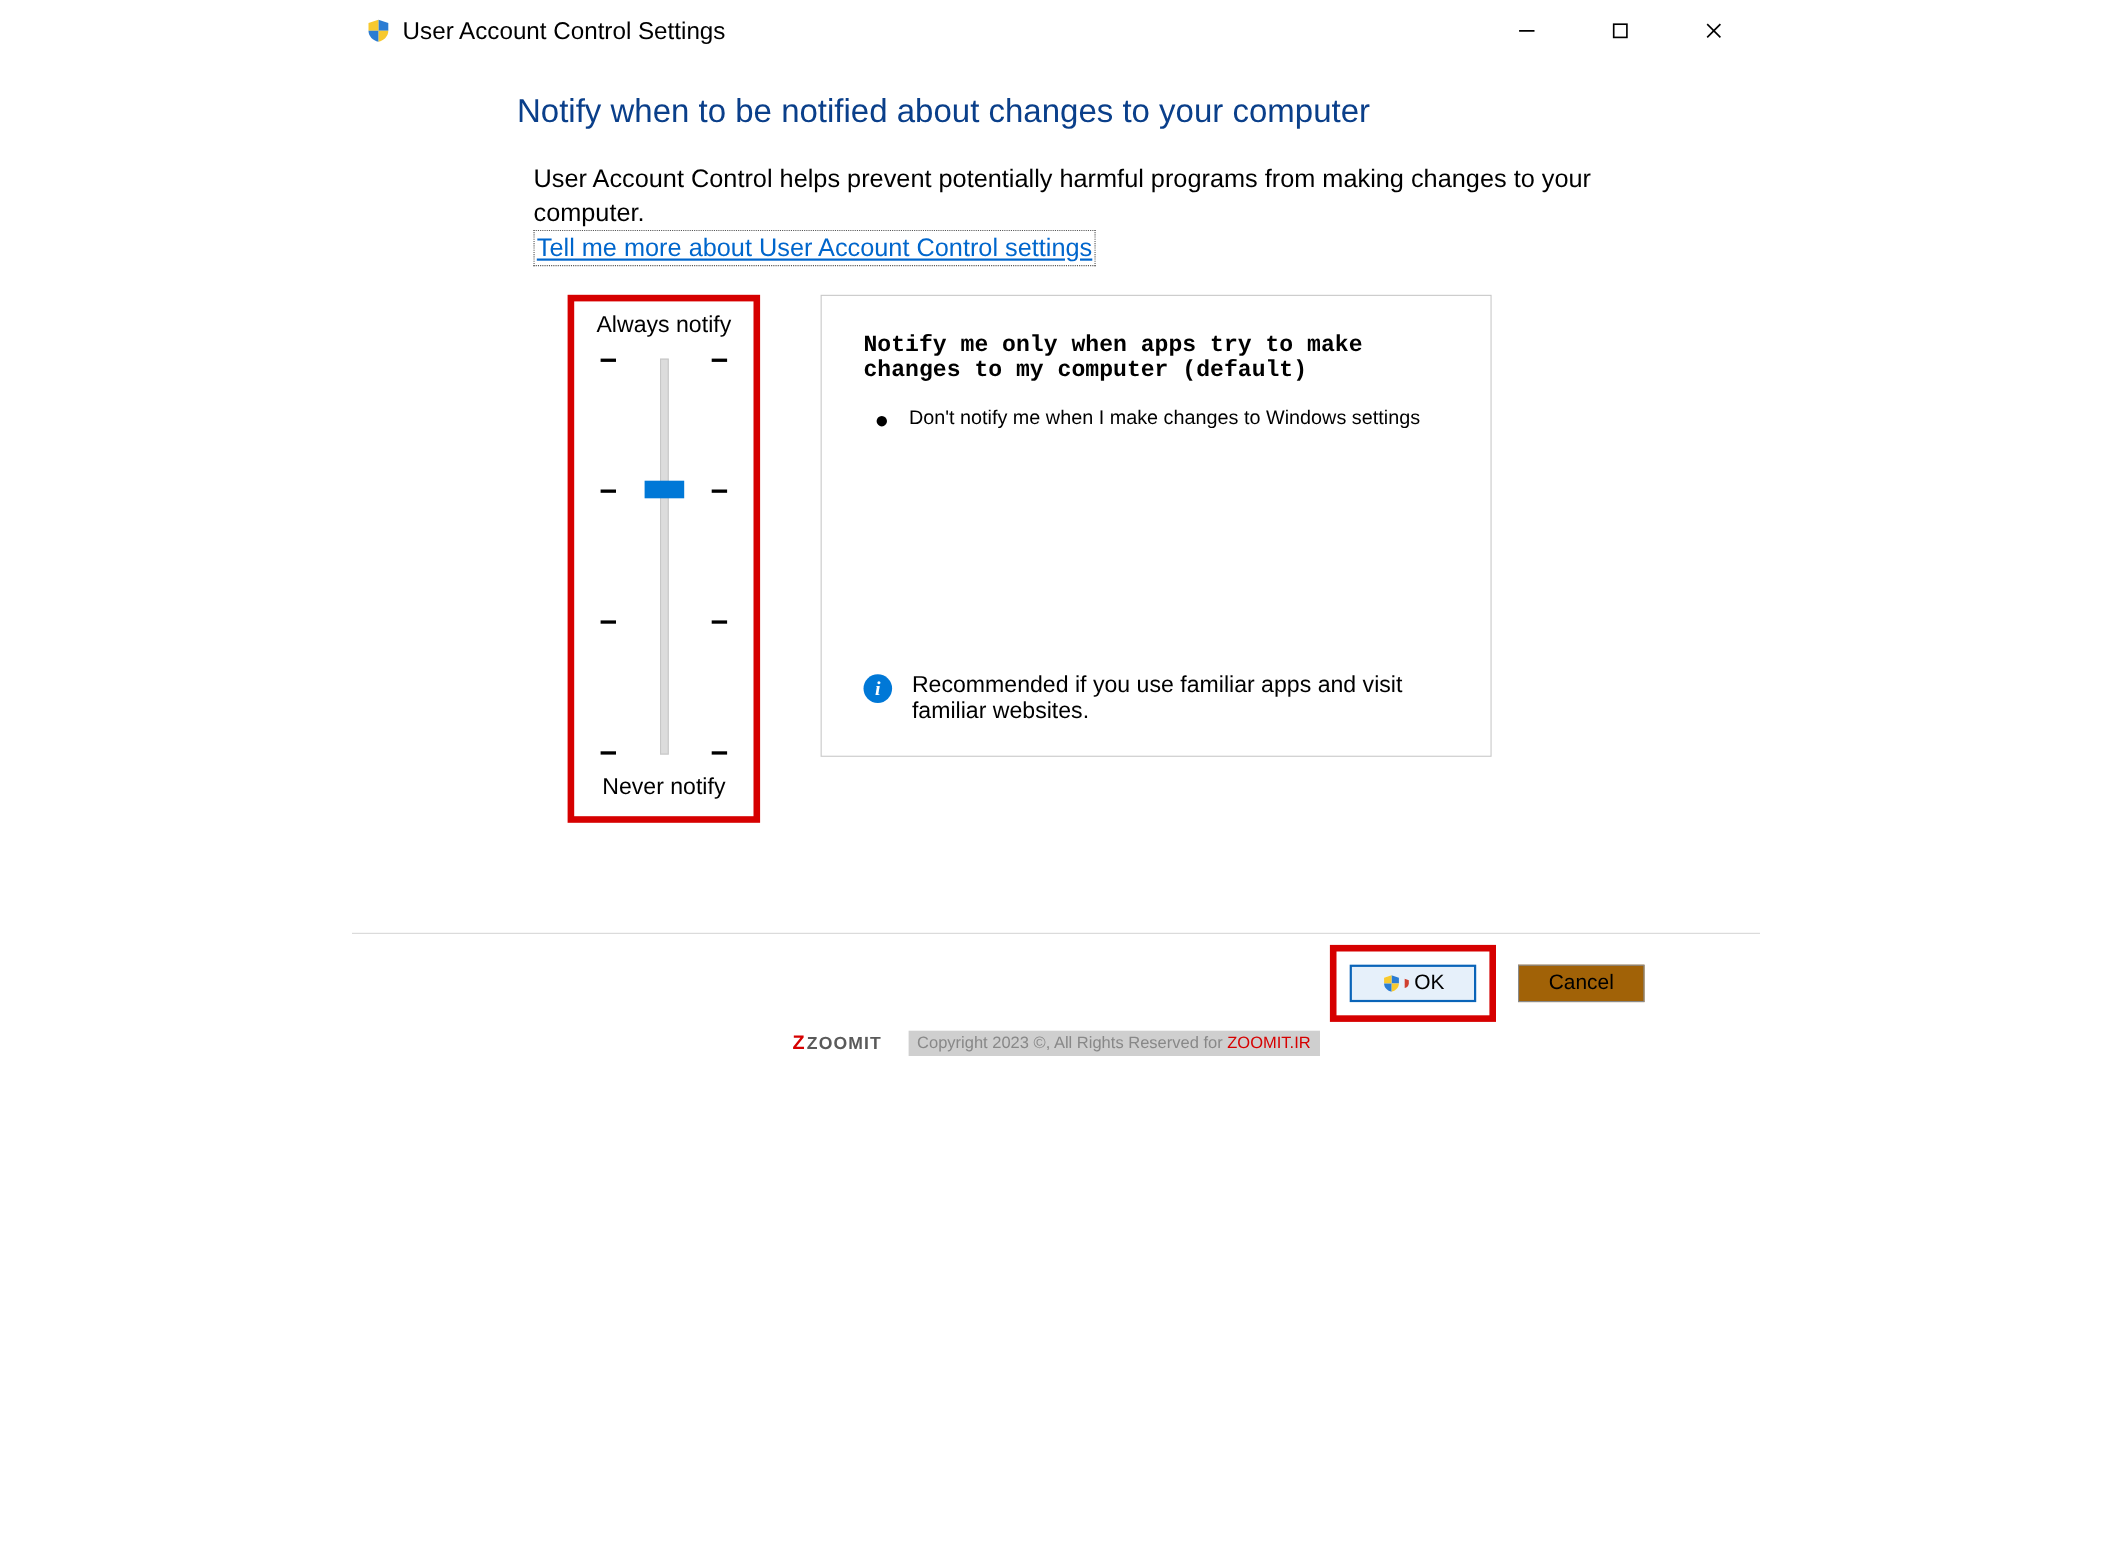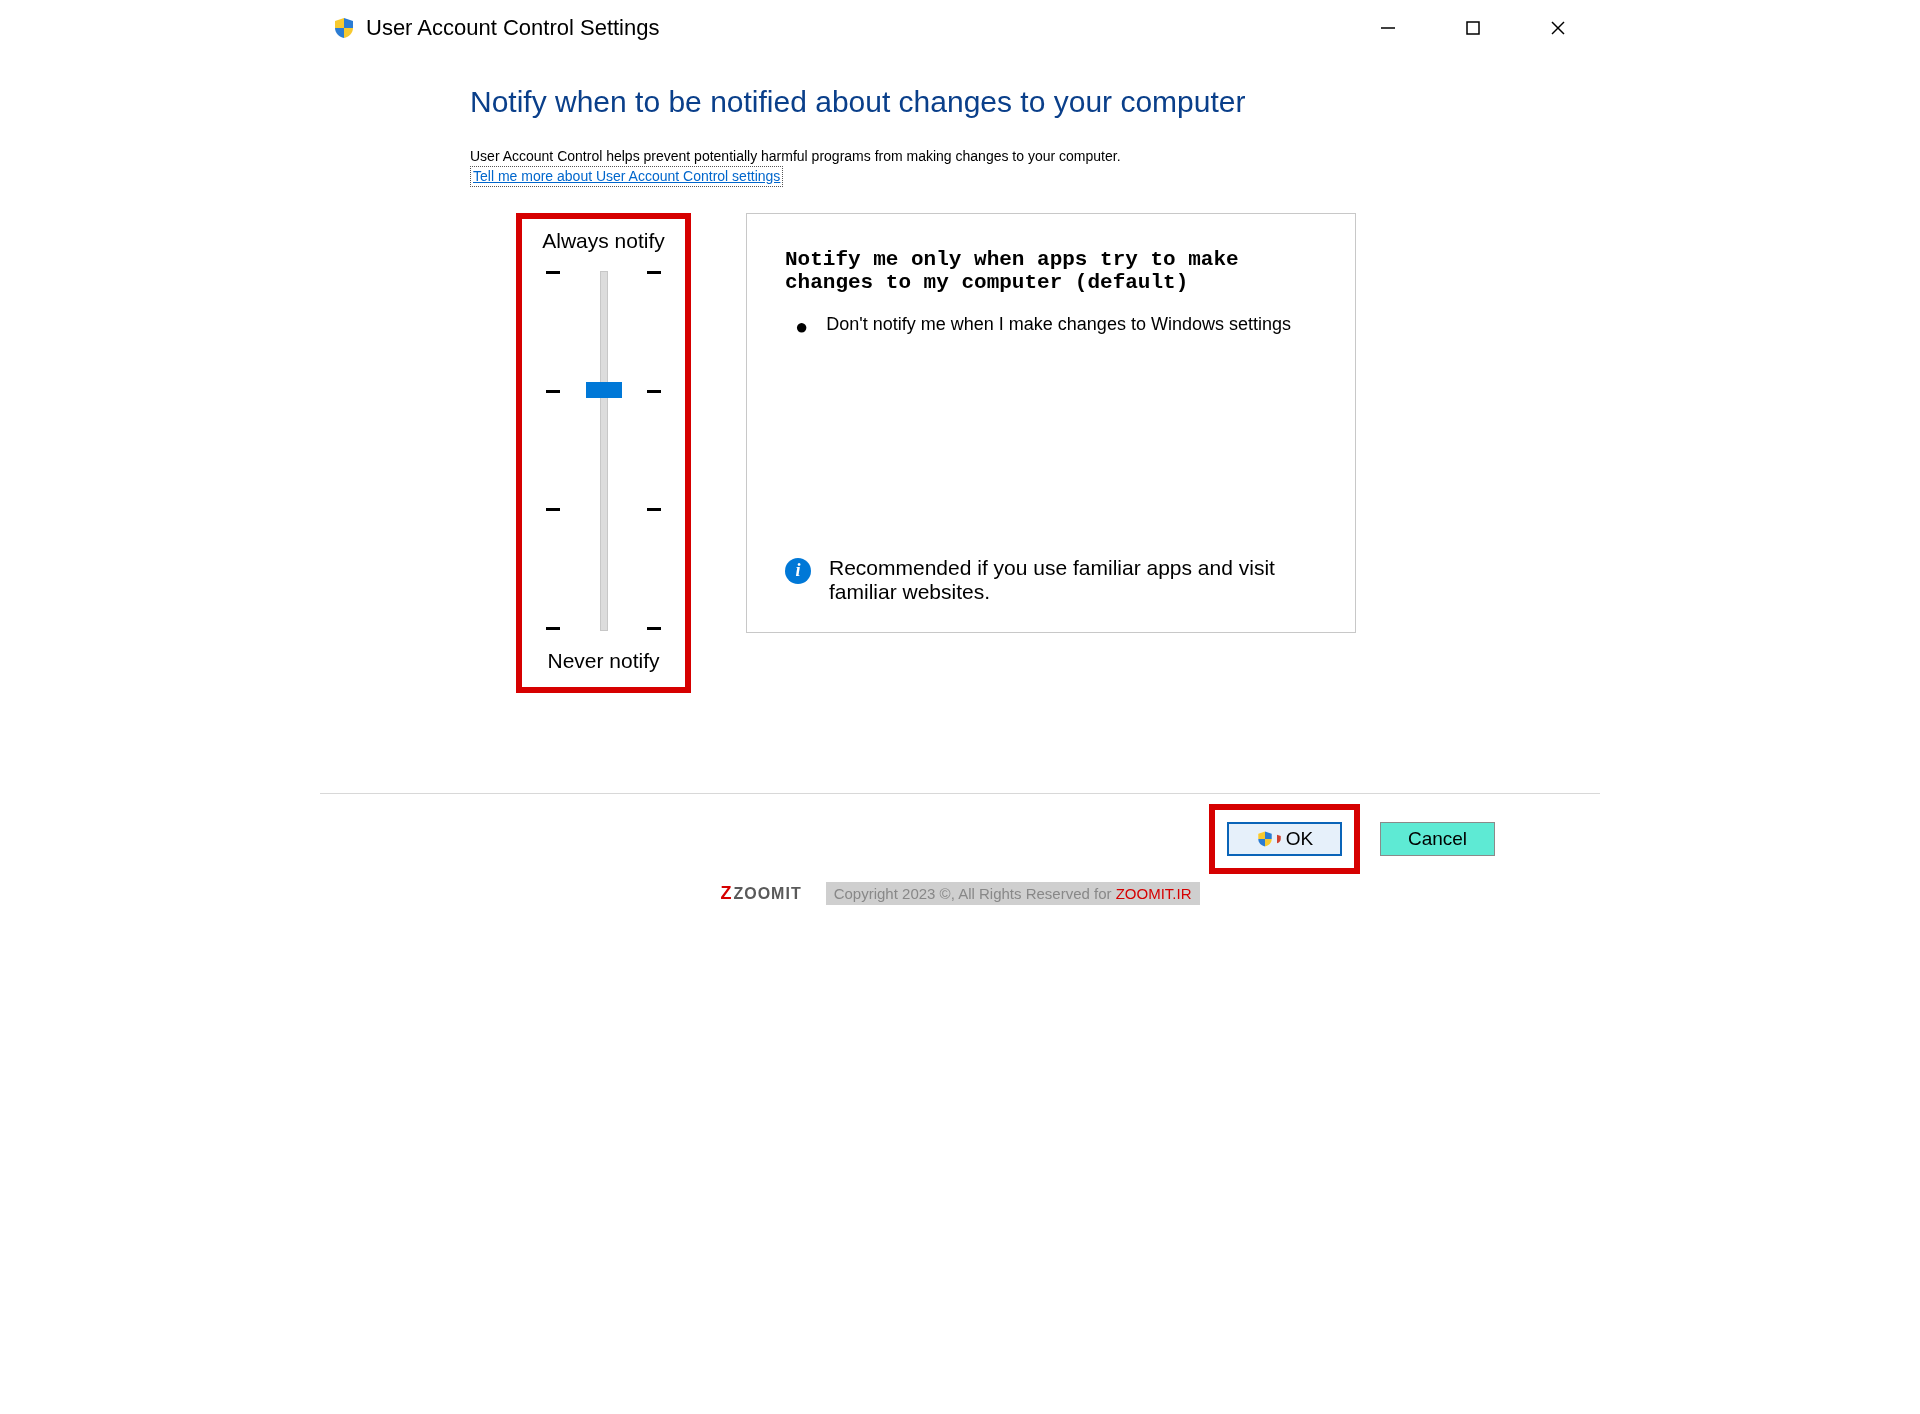--- a/index.html
+++ b/index.html
@@ -49,23 +49,23 @@
   .content {
     padding: 30px 130px 10px 150px;
   }
   .heading {
     font-size: 30px;
     color: #0a3f8a;
     margin: 0 0 28px 0;
     font-weight: 400;
   }
   .desc {
-    font-size: 14px;
-    color: #000;
-    margin: 0;
+    font-size: 23px;
+    color: #000;
+    margin: 15px;
     line-height: 1.35;
   }
   .link {
     color: #0066cc;
     text-decoration: underline;
     border: 1px dotted #555;
     padding: 0 2px;
     display: inline-block;
   }
   .body-row {
@@ -189,21 +189,21 @@
   }
   .ok-wrap {
     border: 6px solid #d60000;
     padding: 12px;
   }
   .btn {
     min-width: 115px;
     height: 34px;
     font-size: 19px;
     border: 1px solid #8a8a8a;
-    background: #5eead4;
+    background: #a16207;
     display: flex;
     align-items: center;
     justify-content: center;
     gap: 4px;
   }
   .btn.primary {
     border: 2px solid #0a64b8;
     background: #e6f0fa;
   }
   .shield-sm {

